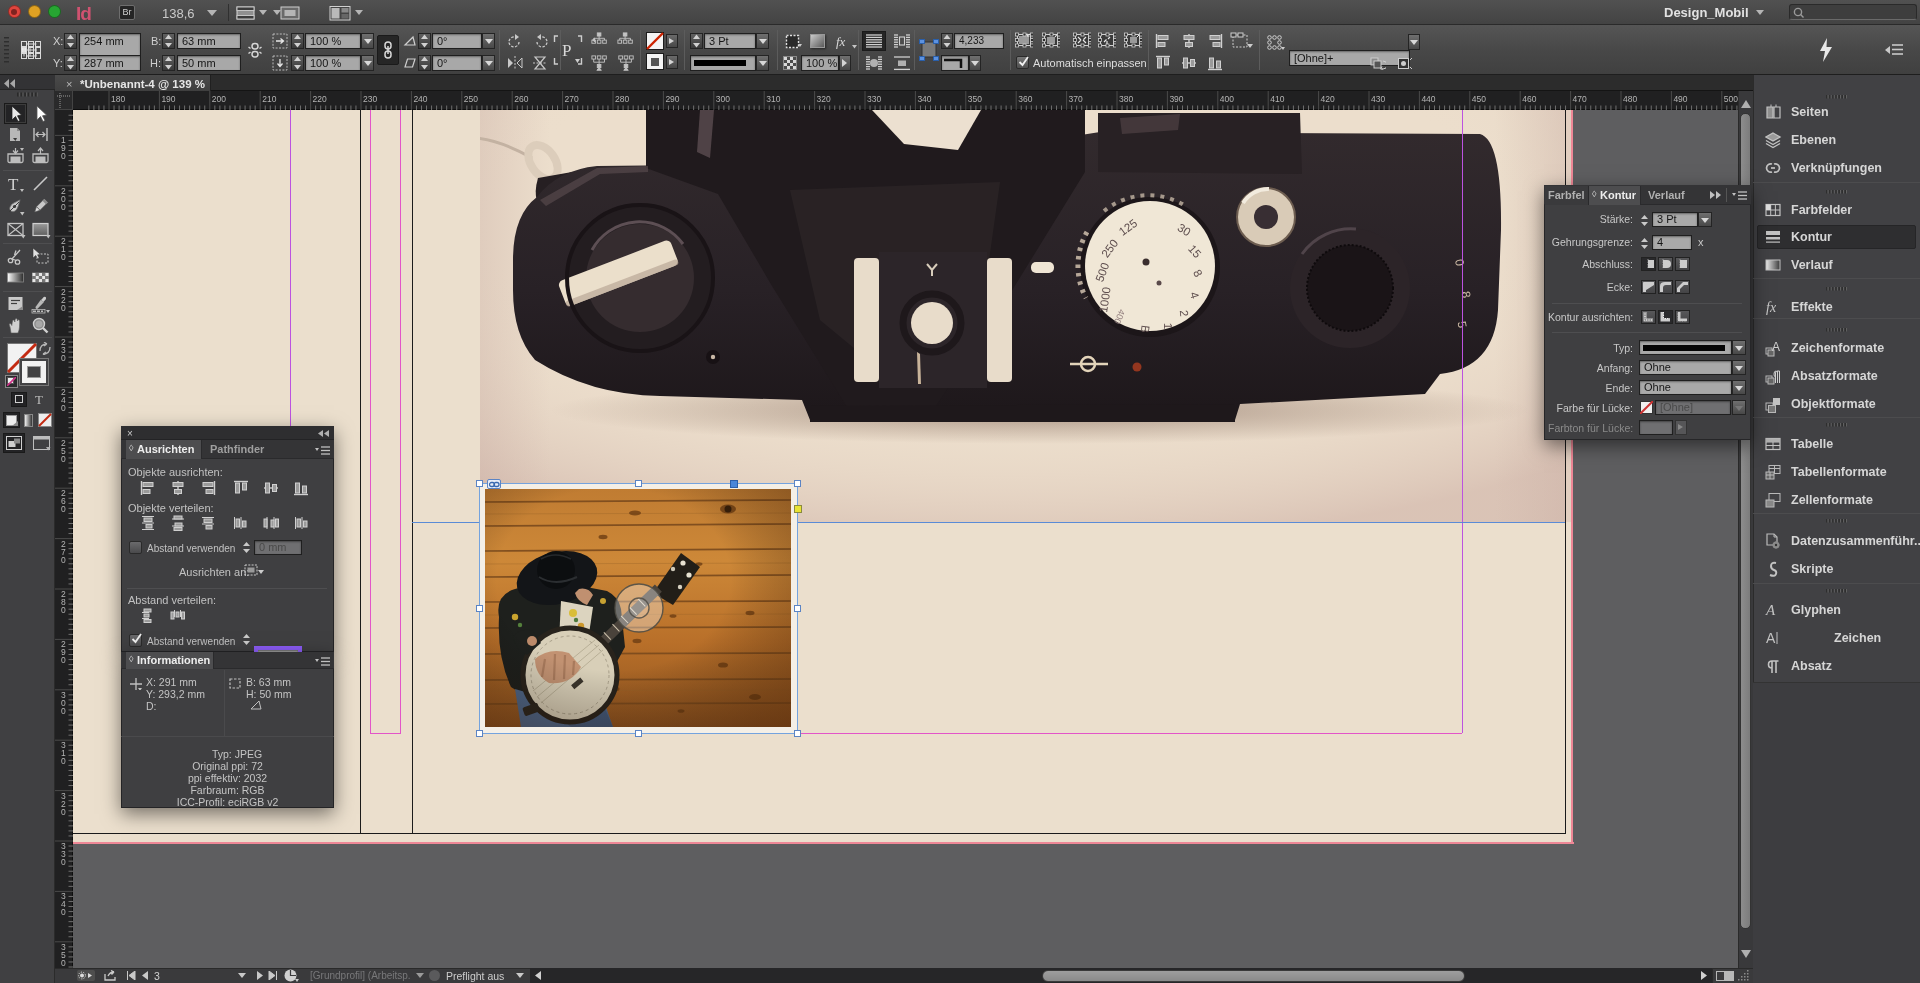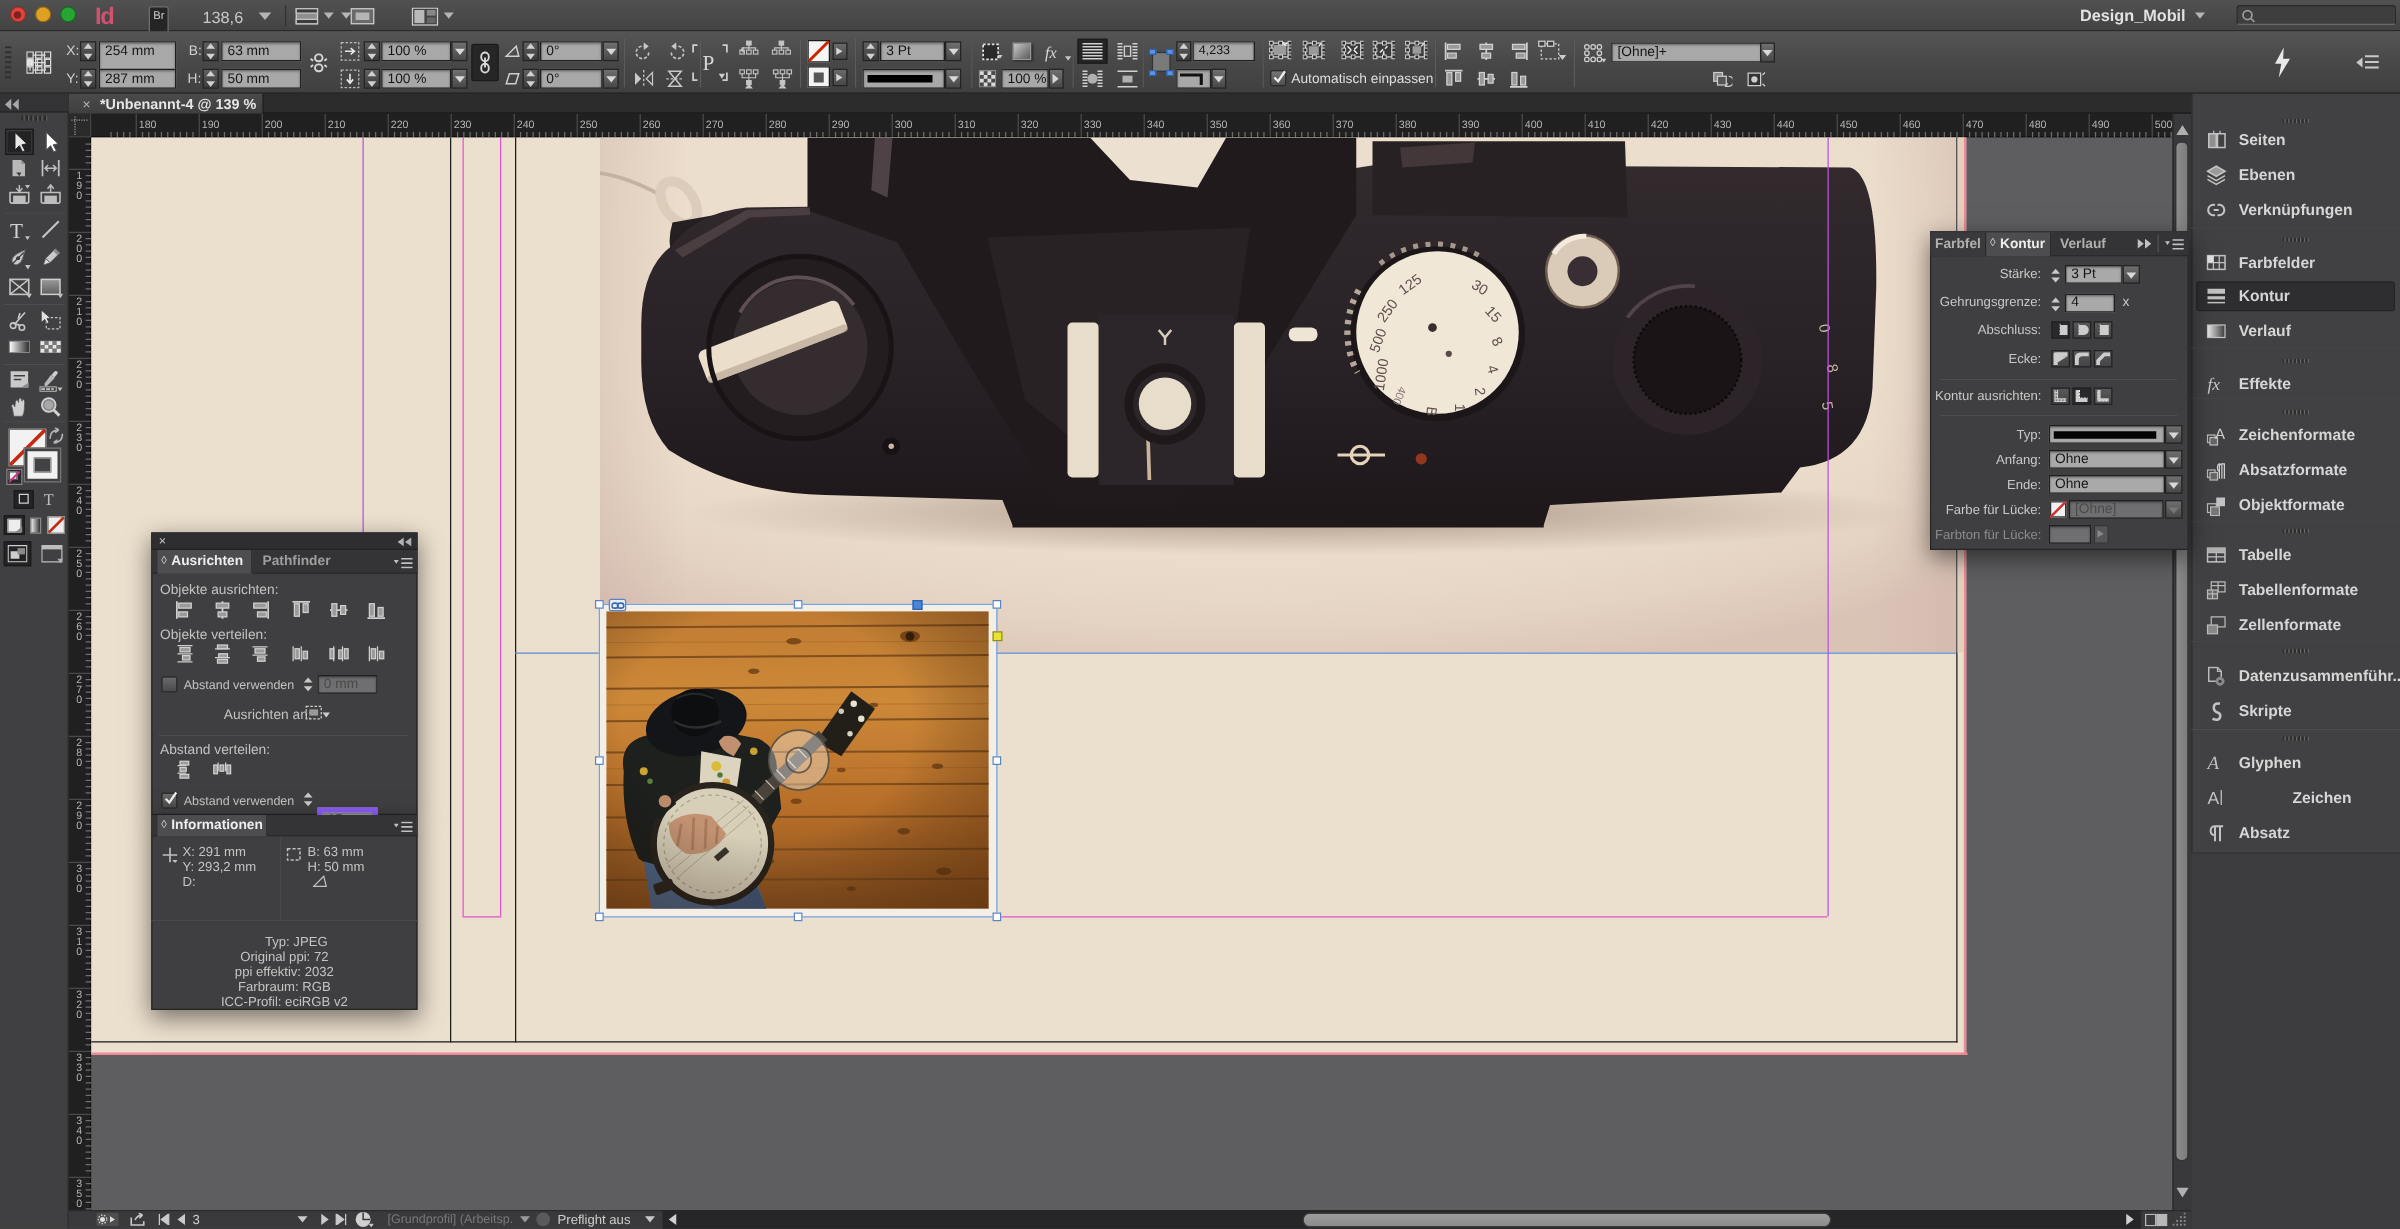--- a/index.html
+++ b/index.html
@@ -7,21 +7,21 @@
 .abs{position:absolute;}
 .sep{background:#353535;border-right:1px solid #5c5c5c;width:1px;}
 </style></head>
 <body>
 <div class="abs" style="left:0px;top:0px;width:1920px;height:25px;background:linear-gradient(#515151,#434343);border-bottom:1px solid #2a2a2a;"></div>
 <div class="abs" style="left:7.5px;top:5px;width:13px;height:13px;background:#e0453d;border-radius:50%;border:1px solid rgba(0,0,0,.35);"></div>
 <div class="abs" style="left:27.5px;top:5px;width:13px;height:13px;background:#dfa123;border-radius:50%;border:1px solid rgba(0,0,0,.35);"></div>
 <div class="abs" style="left:47.5px;top:5px;width:13px;height:13px;background:#27a532;border-radius:50%;border:1px solid rgba(0,0,0,.35);"></div>
 <div class="abs" style="left:11px;top:8.5px;width:6px;height:6px;background:#7e2320;border-radius:50%;"></div>
 <div class="abs" style="left:76px;top:3px;font-size:19px;color:#cf5270;font-weight:bold;white-space:nowrap;letter-spacing:-1px;">Id</div>
-<div class="abs" style="left:119px;top:5px;width:16px;height:31px;background:#252525;border:1px solid #6e6e6e;border-radius:2px;color:#cfcfcf;font-size:9px;text-align:center;line-height:13px;">Br</div>
+<div class="abs" style="left:119px;top:5px;width:16px;height:15px;background:#252525;border:1px solid #6e6e6e;border-radius:2px;color:#cfcfcf;font-size:9px;text-align:center;line-height:13px;">Br</div>
 <div class="abs" style="left:162px;top:6px;font-size:13px;color:#c9c9c9;font-weight:normal;white-space:nowrap;">138,6</div>
 <div class="abs" style="left:207px;top:10px;width:0;height:0;border-left:5px solid transparent;border-right:5px solid transparent;border-top:6px solid #b5b5b5;"></div>
 <div class="abs" style="left:228px;top:4px;width:1px;height:17px;background:#5e5e5e;border-left:1px solid #303030;"></div>
 <svg class="abs" style="left:236px;top:6px" width="140" height="15">
     <g fill="none" stroke="#c4c4c4">
       <rect x="1" y="1" width="17" height="12" fill="#8f8f8f" stroke="#d7d7d7"></rect>
       <rect x="1" y="1" width="17" height="3.5" fill="#3c3c3c"></rect>
       <rect x="1" y="9.5" width="17" height="3.5" fill="#3c3c3c"></rect>
       <rect x="45" y="1" width="18" height="12" stroke="#d0d0d0" fill="#6a6a6a"></rect>
       <rect x="48.5" y="4" width="11" height="6" fill="#b5b5b5" stroke="none"></rect>
@@ -492,21 +492,21 @@
     <circle cx="2.5" cy="2.5" r="1.8" fill="none" stroke="#cfcfcf"></circle>
     <circle cx="7.5" cy="2.5" r="1.8" fill="none" stroke="#cfcfcf"></circle>
     <circle cx="12.5" cy="2.5" r="1.8" fill="none" stroke="#cfcfcf"></circle>
     <circle cx="2.5" cy="7.5" r="1.8" fill="none" stroke="#cfcfcf"></circle>
     <circle cx="12.5" cy="7.5" r="1.8" fill="none" stroke="#cfcfcf"></circle>
     <circle cx="2.5" cy="12.5" r="1.8" fill="none" stroke="#cfcfcf"></circle>
     <circle cx="7.5" cy="12.5" r="1.8" fill="none" stroke="#cfcfcf"></circle>
     <circle cx="12.5" cy="12.5" r="1.8" fill="none" stroke="#cfcfcf"></circle>
   </svg>
 <div class="abs" style="left:1281px;top:47px;width:0;height:0;border-left:2.5px solid transparent;border-right:2.5px solid transparent;border-top:3.5px solid #ccc;"></div>
-<div class="abs" style="left:1289px;top:34px;width:121px;height:16px;background:#a8a8a8;border:1px solid #1f1f1f;box-shadow:inset 0 1px 2px rgba(0,0,0,.4);color:#161616;font-size:11px;line-height:14px;padding-left:4px;overflow:hidden;">[Ohne]+</div>
+<div class="abs" style="left:1289px;top:50px;width:121px;height:16px;background:#a8a8a8;border:1px solid #1f1f1f;box-shadow:inset 0 1px 2px rgba(0,0,0,.4);color:#161616;font-size:11px;line-height:14px;padding-left:4px;overflow:hidden;">[Ohne]+</div>
 <div class="abs" style="left:1408px;top:34px;width:12px;height:16px;background:linear-gradient(#6f6f6f,#484848);border:1px solid #242424;"></div>
 <div class="abs" style="left:1410px;top:40px;width:0;height:0;border-left:4px solid transparent;border-right:4px solid transparent;border-top:5px solid #d8d8d8;"></div>
 <svg class="abs" style="left:1370px;top:57px" width="16" height="13">
     <rect x="1" y="1" width="7" height="7" fill="#8a8a8a" stroke="#ccc"></rect>
     <rect x="4" y="4" width="7" height="7" fill="#555" stroke="#ccc"></rect>
     <path d="M13 4 a4 4 0 0 1 0 8 l-1.5 0 M13 12 l-2.5 0 1.5 -2.5" fill="none" stroke="#ccc"></path>
   </svg>
 <svg class="abs" style="left:1397px;top:57px" width="16" height="13">
     <rect x="1.5" y="1.5" width="10" height="10" fill="#333" stroke="#ccc"></rect>
     <circle cx="6.5" cy="6.5" r="2.5" fill="#ccc"></circle>

